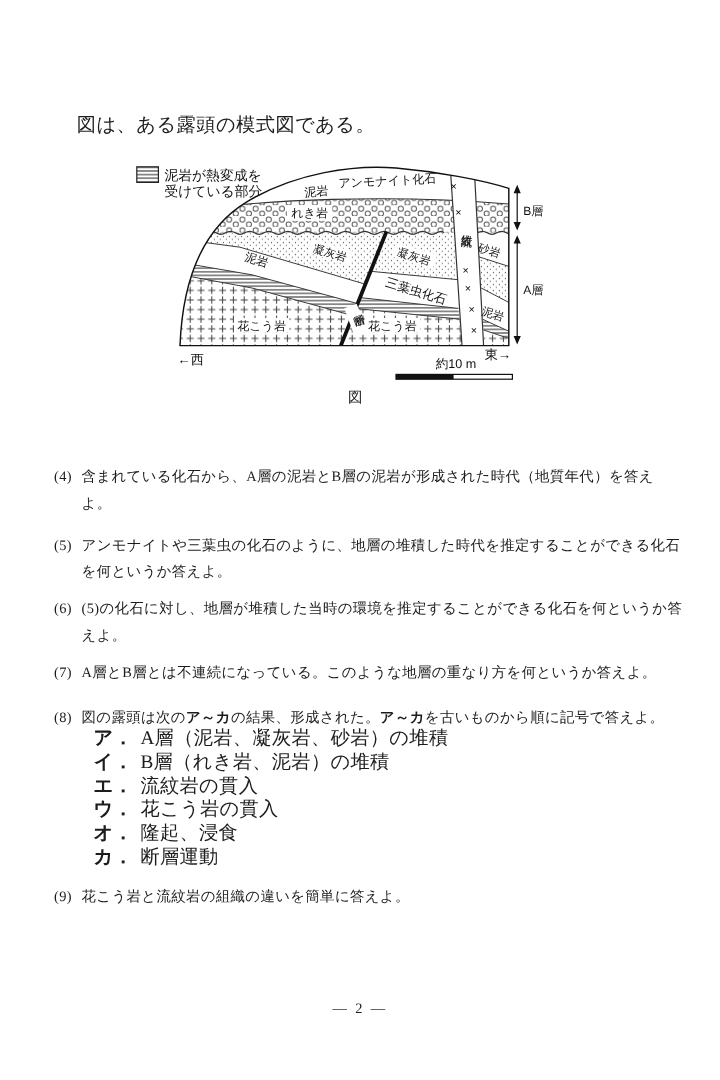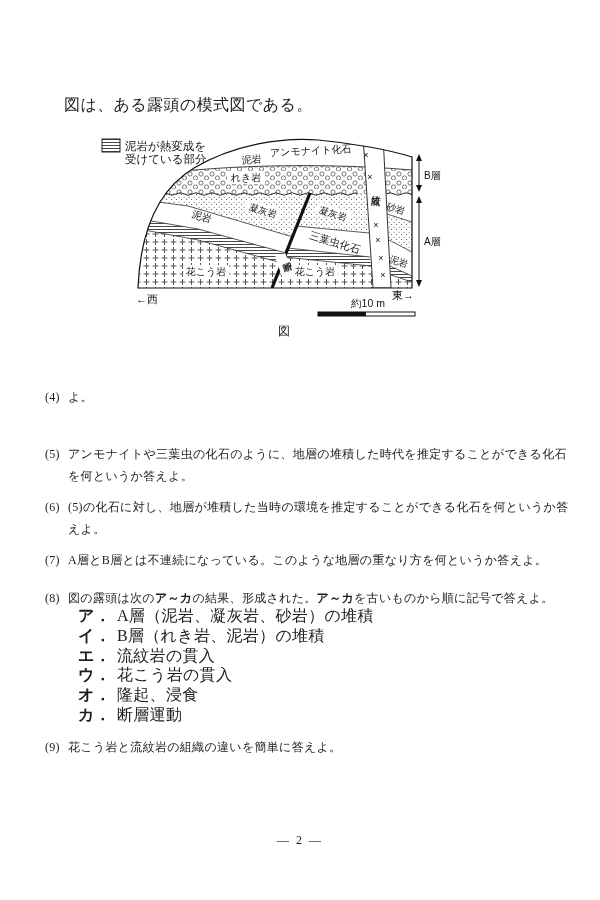--- a/index.html
+++ b/index.html
@@ -11,21 +11,21 @@
   .abs { position:absolute; }
   .intro { left:64px; top:96px; font-size:16px; line-height:17px; letter-spacing:0.4px; white-space:nowrap; }
   .q { position:absolute; left:45px; display:flex; font-size:12px; line-height:22px; letter-spacing:0.3px; }
   .qnum { width:23px; flex:none; }
   .qline { white-space:nowrap; }
   .boldkana { font-family:Liberation Serif, serif; font-weight:bold; }
   .optlist { position:absolute; left:78px; top:606px; font-size:16px; line-height:19.8px; letter-spacing:0.3px; }
   .opt { white-space:nowrap; }
   .optmark { font-family:"Liberation Sans","DejaVu Sans",sans-serif; font-weight:bold; margin-right:6px; }
   .pagenum { position:absolute; left:0; right:0; top:832px; text-align:center; font-size:12px; line-height:17px; letter-spacing:2px; }
-  .figwrap { position:absolute; left:88px; top:126px; width:360px; height:215px; }
+  .figwrap { position:absolute; left:100px; top:126px; width:360px; height:215px; }
   svg text { font-family:"Liberation Sans","DejaVu Sans",sans-serif; fill:#111; }
   .vtext { writing-mode:vertical-rl; text-orientation:upright; }
 </style>
 </head>
 <body>
 
 <div class="intro abs">図は、ある露頭の模式図である。</div>
 
 <div class="figwrap">
 <svg width="360" height="215" viewBox="0 0 360 215">
@@ -157,20 +157,21 @@
     <rect x="230" y="186" width="48" height="4" fill="#111"></rect>
   </g>
 
   <text x="196" y="209" font-size="12" text-anchor="middle">図</text>
 </svg>
 </div>
 
 <div class="q" style="top:386px;">
   <span class="qnum">(4)</span>
   <div>
+    <div class="qline">含まれている化石から、A層の泥岩とB層の泥岩が形成された時代（地質年代）を答え</div>
     <div class="qline">よ。</div>
   </div>
 </div>
 
 <div class="q" style="top:443px;">
   <span class="qnum">(5)</span>
   <div>
     <div class="qline">アンモナイトや三葉虫の化石のように、地層の堆積した時代を推定することができる化石</div>
     <div class="qline">を何というか答えよ。</div>
   </div>

